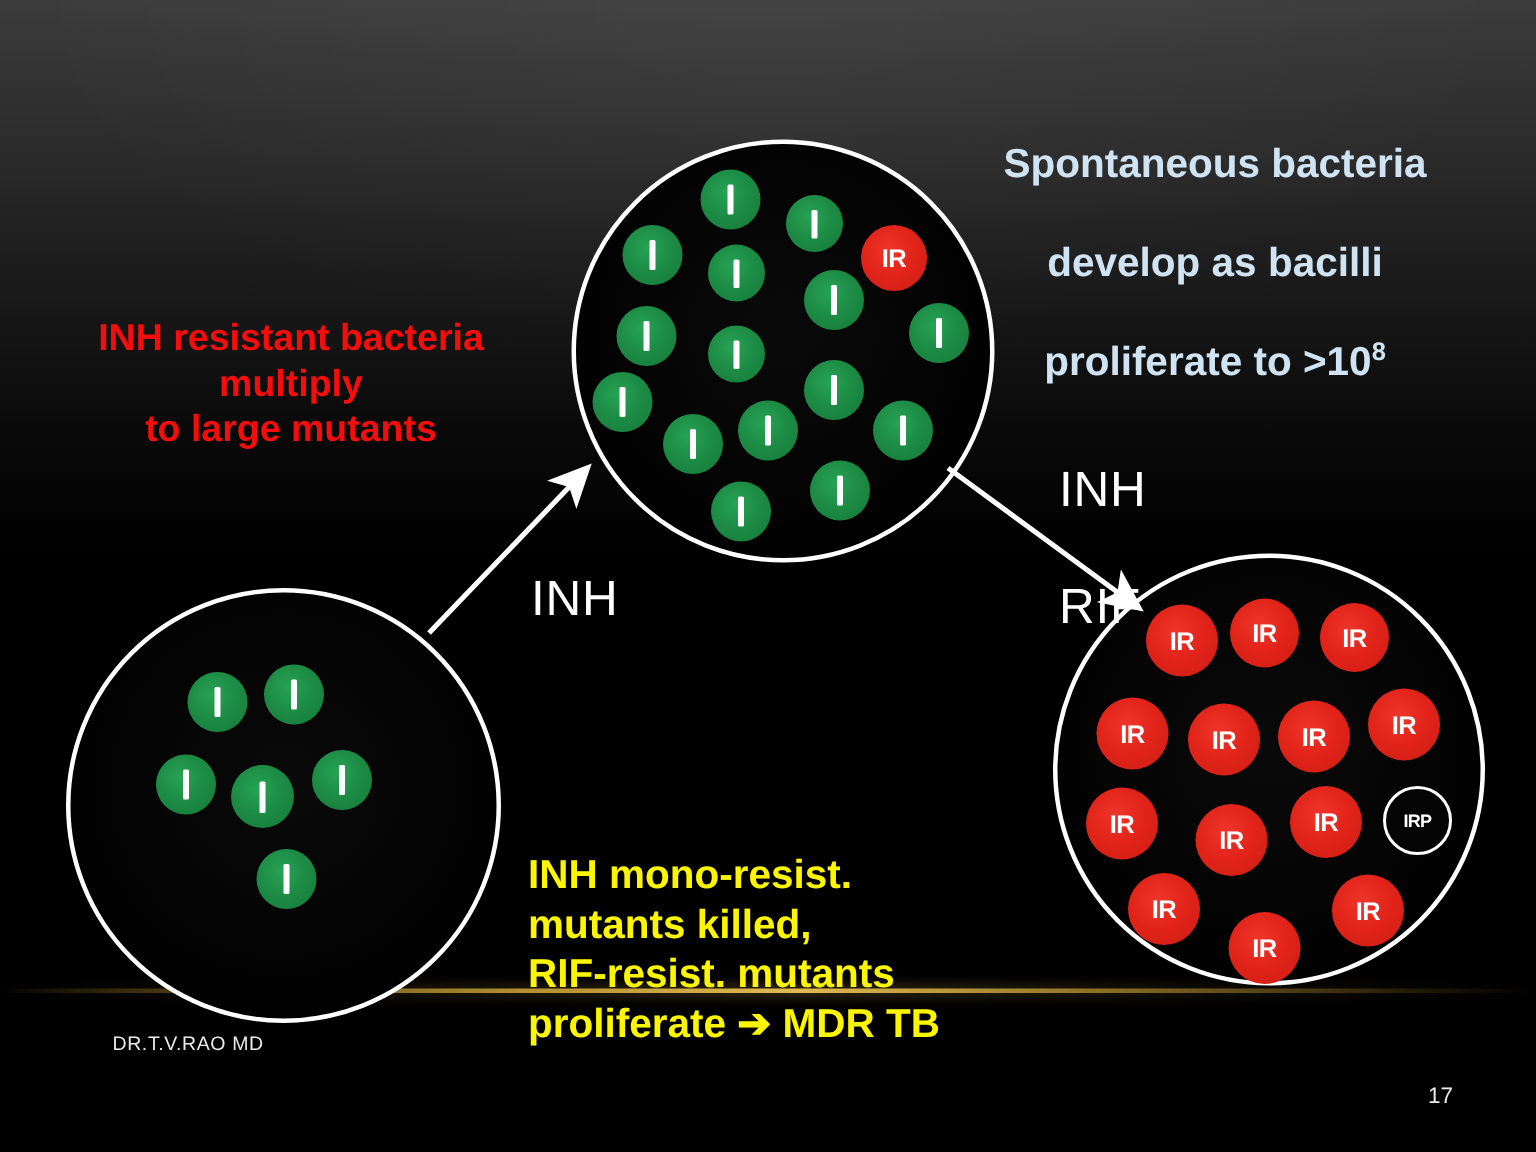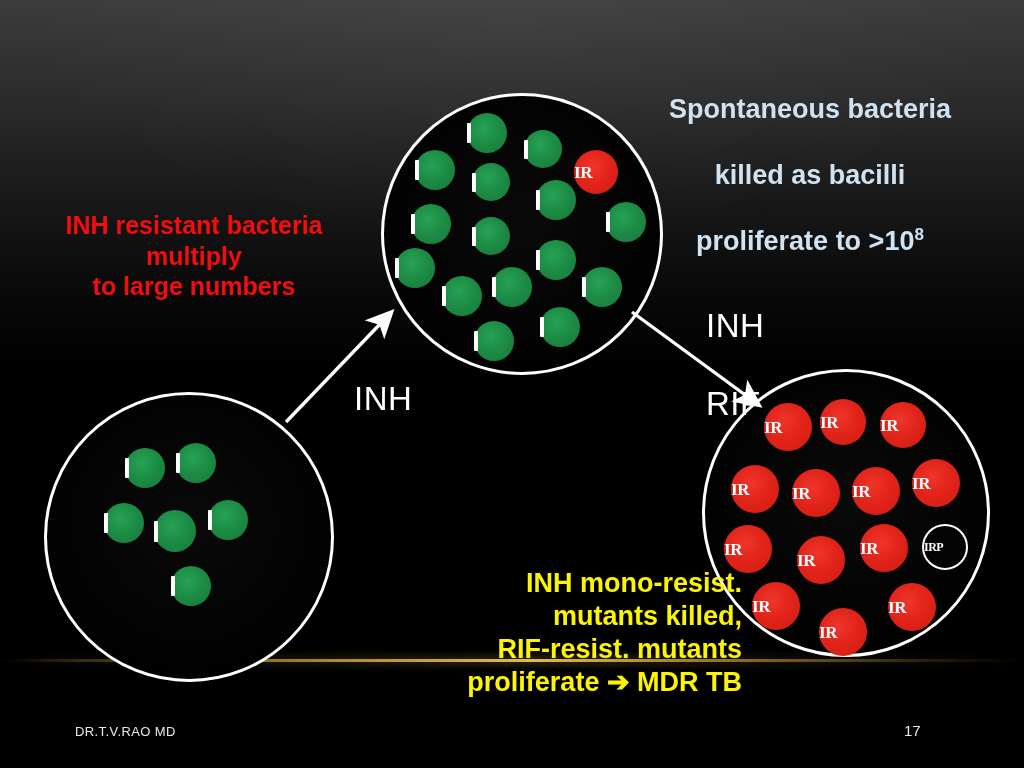--- a/index.html
+++ b/index.html
@@ -78,22 +78,23 @@
     box-sizing: border-box;
     background: radial-gradient(circle at 50% 45%, #0a0a0a 0%, #000 80%);
   }
   
   .bact {
     position: absolute;
     border-radius: 50%;
     box-sizing: border-box;
     display: flex;
     align-items: center;
+    justify-content: center;
     color: #ffffff;
-    font-family: Liberation Serif, serif;
+    font-family: Liberation Sans, sans-serif;
     font-weight: bold;
     line-height: 1;
     user-select: none;
   }
   .bact.green {
     background: radial-gradient(circle at 42% 38%, #27a355 0%, #1d8c45 45%, #14793a 100%);
   }
   .bact.red {
     background: radial-gradient(circle at 42% 38%, #ef352a 0%, #e2241a 45%, #cd1c13 100%);
   }
@@ -142,21 +143,21 @@
     width: 344px;
     text-align: center;
     color: #f50d0d;
     font-size: 25px;
     font-weight: bold;
   }
   #caption-mdr {
     left: 352px;
     top: 567px;
     width: 390px;
-    text-align: right;
+    text-align: left;
     color: #fcf500;
     font-size: 27px;
     font-weight: bold;
   }
   #label-inh-arrow {
     left: 354px;
     top: 379px;
     color: #ffffff;
     font-size: 33px;
     font-weight: normal;
@@ -166,27 +167,27 @@
     left: 706px;
     top: 268px;
     color: #ffffff;
     font-size: 33px;
     font-weight: normal;
     line-height: 1.18;
     letter-spacing: 0.5px;
   }
   #footer-author {
     left: 75px;
-    top: 724px;
+    top: 688px;
     color: #e9e9e9;
     font-size: 13px;
     letter-spacing: 0.4px;
   }
   #footer-pagenum {
-    left: 904px;
+    left: 952px;
     top: 722px;
     color: #e9e9e9;
     font-size: 15px;
   }
   
   #arrows {
     position: absolute;
     left: 0;
     top: 0;
     width: 1024px;
@@ -324,27 +325,27 @@
       <marker id="ahead" markerWidth="11" markerHeight="11" refX="3.2" refY="4" orient="auto" markerUnits="strokeWidth">
         <path d="M0,0 L8.5,4 L0,8 L2.1,4 Z" fill="#ffffff"></path>
       </marker>
     </defs>
     <line id="arrow1" stroke="#ffffff" stroke-width="3.4" marker-end="url(#ahead)" x1="286" y1="422" x2="382" y2="322"></line>
     <line id="arrow2" stroke="#ffffff" stroke-width="3.4" marker-end="url(#ahead)" x1="632" y1="312" x2="748" y2="397"></line>
   </svg>
 
   <div class="txt" id="caption-spontaneous">
     <span>Spontaneous bacteria</span><br>
-    <span>killed as bacilli</span><br>
+    <span>develop as bacilli</span><br>
     <span>proliferate to &gt;10</span><span class="sup">8</span>
   </div>
 
   <div class="txt" id="caption-inh-resist">INH resistant bacteria
 multiply
-to large numbers</div>
+to large mutants</div>
 
   <div class="txt" id="caption-mdr">INH mono-resist.
 mutants killed,
 RIF-resist. mutants
 proliferate ➔ MDR TB</div>
 
   <div class="txt" id="label-inh-arrow">INH</div>
 
   <div class="txt" id="label-inh-rif">
     <span>INH</span><br>

